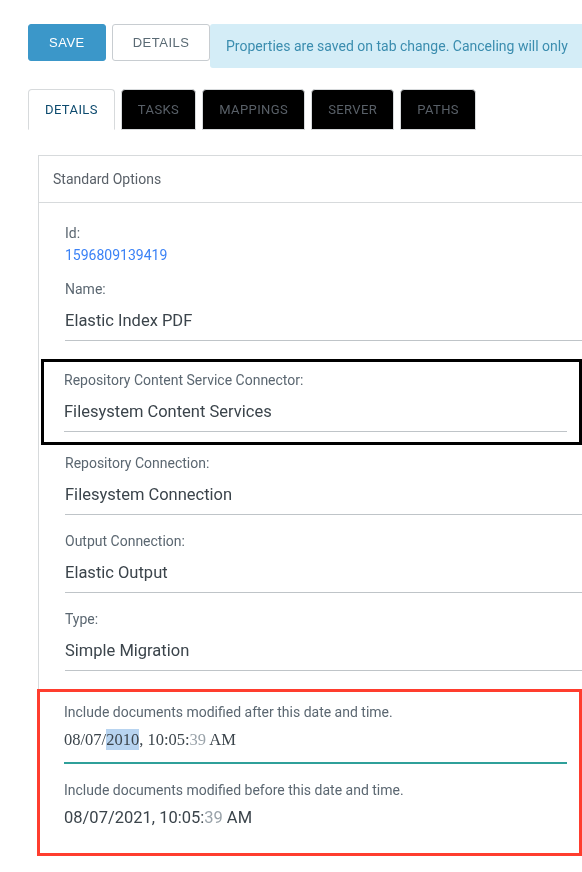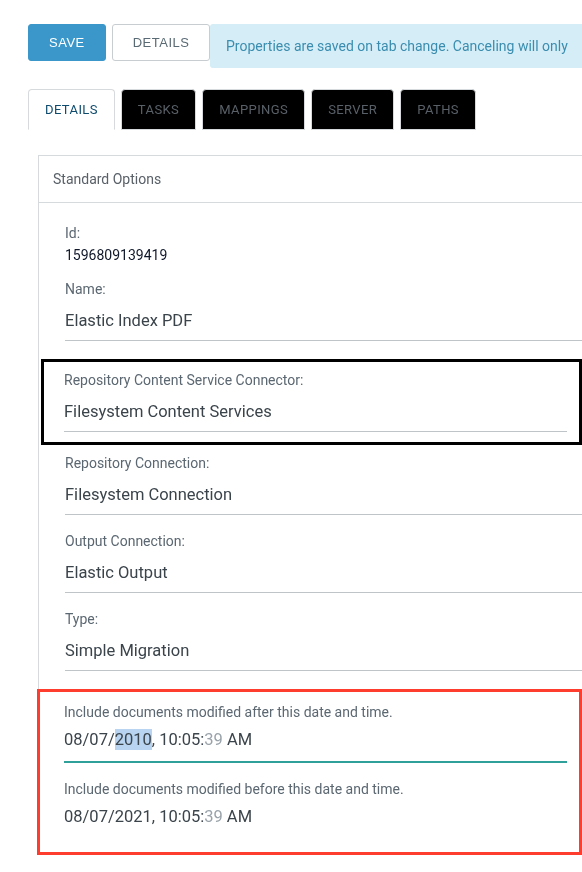--- a/index.html
+++ b/index.html
@@ -89,21 +89,21 @@
     margin-bottom: 18px;
   }
   .field-label {
     font-size: 14px;
     color: #5b6771;
     display: block;
     margin-bottom: 6px;
   }
   .field-static {
     font-size: 14px;
-    color: #0f172a;
+    color: #3b82f6;
   }
   .field-input {
     font-size: 16.5px;
     color: #3b444b;
     padding: 8px 0 10px 0;
     border-bottom: 1px solid #bfc4c8;
     width: 100%;
     margin-top: 4px;
   }
   .highlight-black {
@@ -127,20 +127,21 @@
     margin-bottom: 10px;
   }
   .date-value {
     font-size: 16.5px;
     color: #3b444b;
     padding-bottom: 12px;
   }
   .active-underline {
     border-bottom: 2px solid #2fa09a;
     width: 100%;
+    font-family: Liberation Serif, serif;
   }
   .sel {
     background: #b8d4f0;
     padding: 1px 0;
   }
   .dim { color: #9aa3aa; }
 </style>
 </head>
 <body>
 

